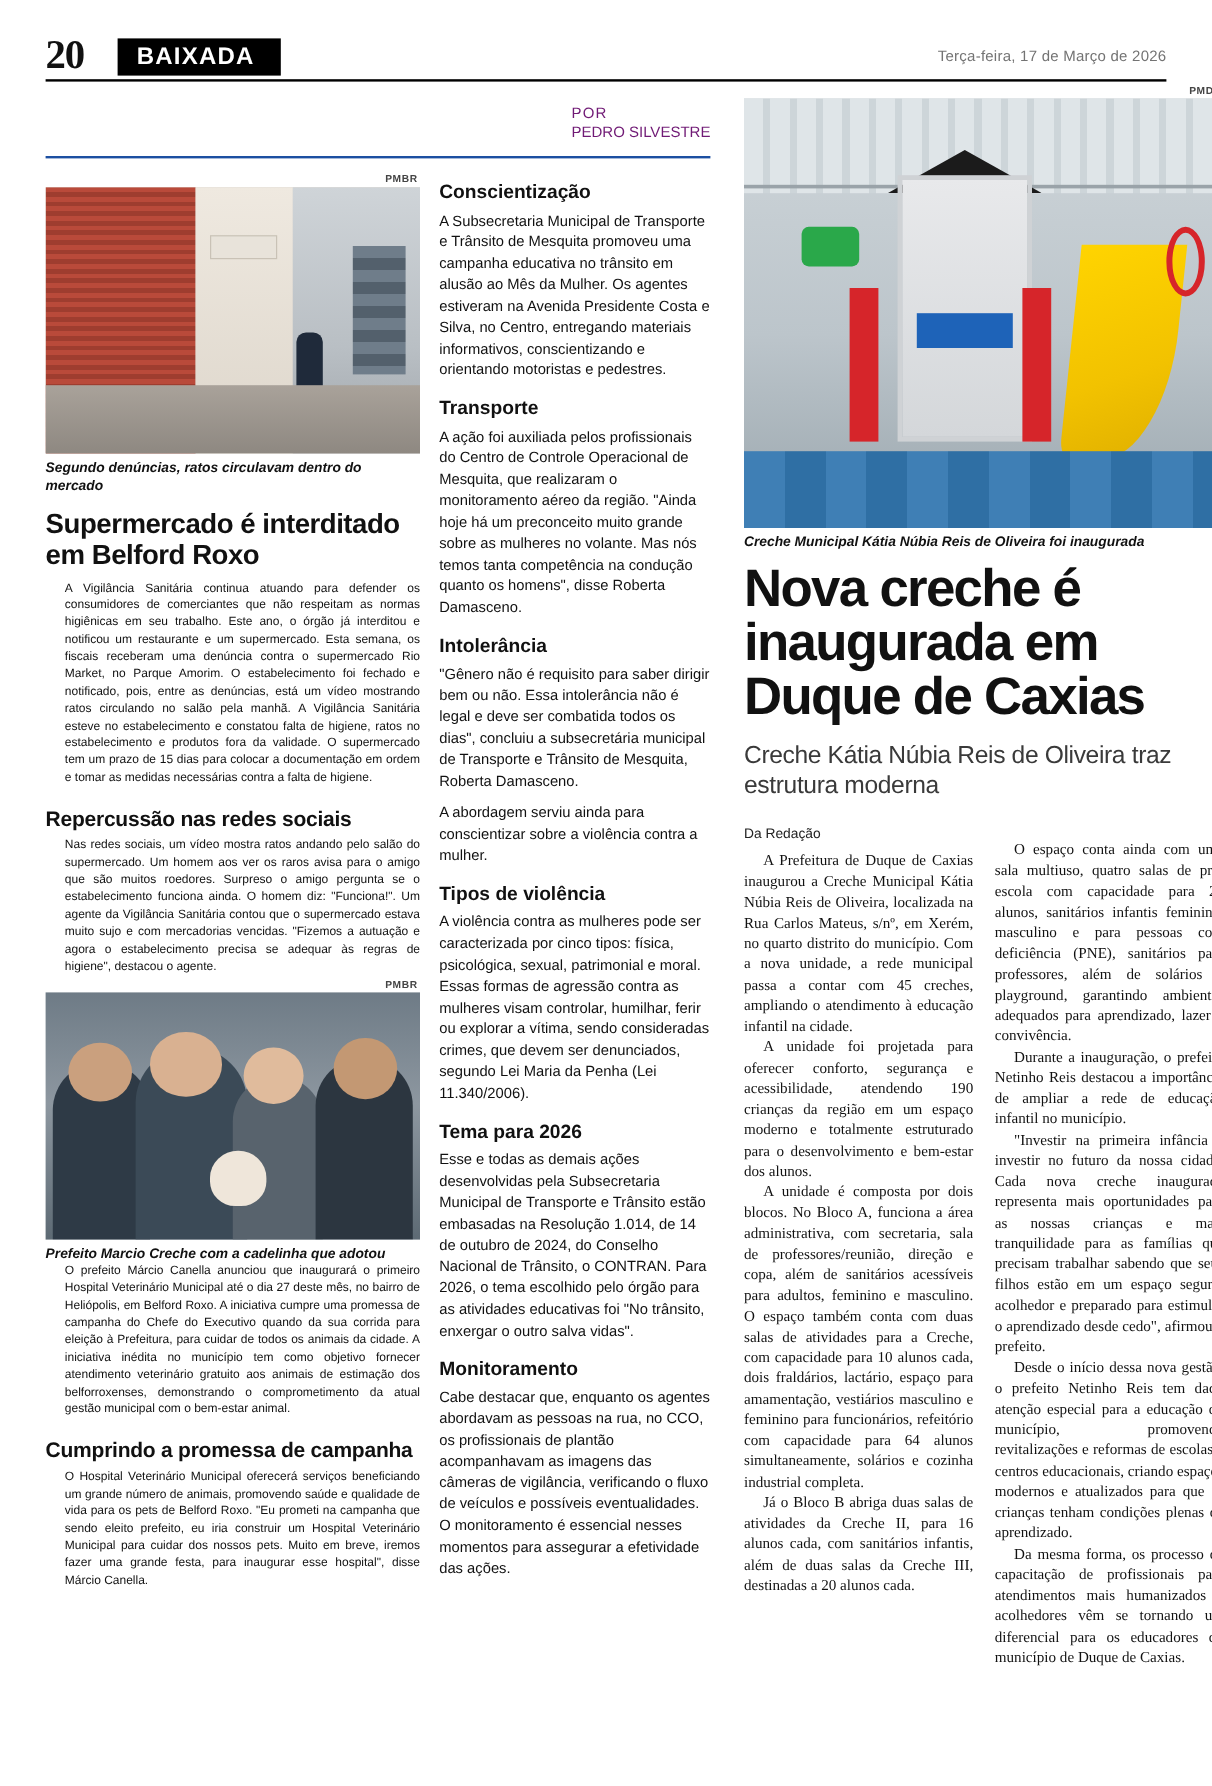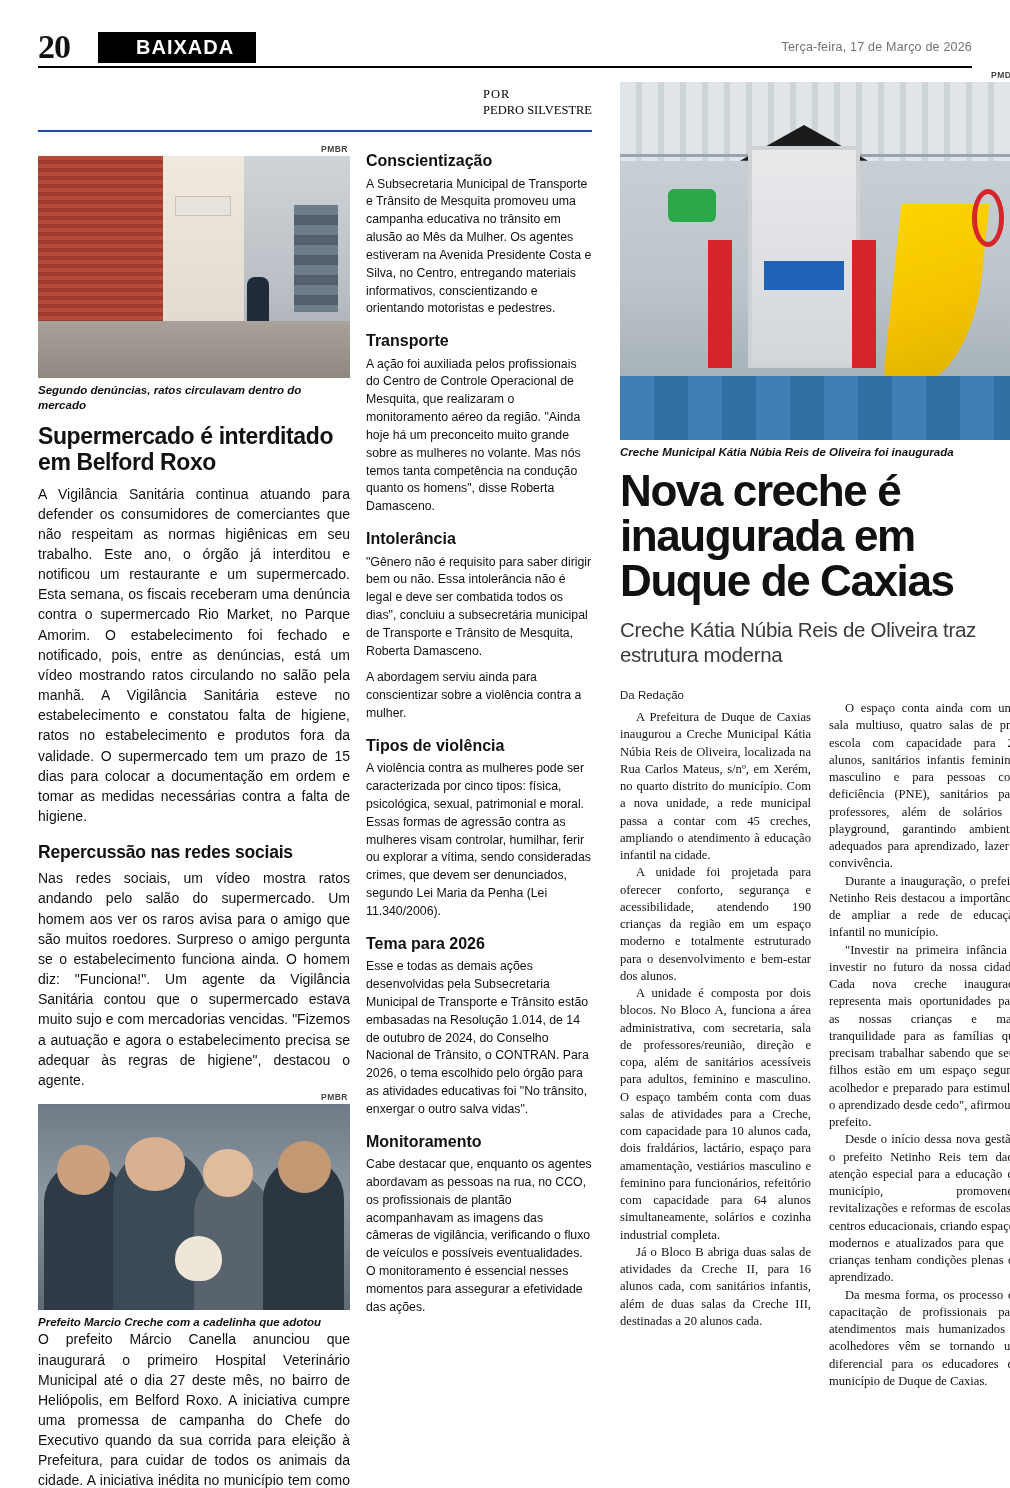--- a/index.html
+++ b/index.html
@@ -21,42 +21,42 @@
     font-size:34px; font-weight:700; letter-spacing:-1px; line-height:1;
     margin-right:10px;
   }
   .paper-name {
     font-family:"Liberation Serif", serif;
     font-size:31px; font-weight:700; line-height:1; letter-spacing:-0.5px;
   }
   .section-tag {
     margin-left:18px; background:#000; color:#fff;
     font-size:20px; font-weight:700; letter-spacing:1px;
-    padding:5px 22px 6px 38px; line-height:1;
+    padding:5px 22px 6px 16px; line-height:1;
   }
   .date {
     margin-left:auto; font-size:12.5px; color:#737373; letter-spacing:0.2px;
   }
   .rule-top { border-top:2px solid #000; margin-top:8px; }
 
   
   .grid {
     display:flex; gap:0; margin-top:14px; height:1355px;
   }
   .left-pane { width:572px; padding-right:18px; }
   .vdiv { width:3px; background:#1c4fa1; margin:0 10px 0 0; }
   .right-pane { width:400px; }
 
   
   .col-head { display:flex; align-items:flex-start; }
   .col-title {
     font-size:35px; font-weight:700; letter-spacing:-0.8px; line-height:1;
     color:#111;
   }
-  .byline { margin-left:auto; font-size:12.5px; line-height:1.25; color:#000000; padding-top:5px;font-family:Liberation Serif, serif; }
+  .byline { margin-left:auto; font-size:12.5px; line-height:1.25; color:#701a75; padding-top:5px; }
   .byline .por { letter-spacing:1px; }
   .head-rule { border-bottom:2px solid #1c4fa1; margin:12px 0 0 0; }
 
   .two-col { display:flex; gap:16px; margin-top:10px; }
   .colA { width:312px; }
   .colB { width:226px; }
 
   
   .photo { position:relative; width:100%; }
   .credit {
@@ -148,21 +148,21 @@
     letter-spacing:-0.4px;
   }
   h3.sub {
     font-size:17.5px; font-weight:700; line-height:1.15; margin:16px 0 6px 0;
     letter-spacing:-0.2px;
   }
   h3.subB {
     font-size:16px; font-weight:700; line-height:1.15; margin:14px 0 5px 0;
   }
   p.body {
-    font-size:14px; line-height:1.44; margin:0 0 0 0; text-align:justify;
+    font-size:10px; line-height:1.44; margin:0 0 0 16px; text-align:justify;
     hyphens:auto;
   }
   p.bodyB {
     font-size:12.3px; line-height:1.45; margin:0; text-align:left;
   }
 
   
   .big-head {
     font-size:44px; font-weight:700; line-height:1.02; letter-spacing:-1.4px;
     margin:10px 0 0 0;

